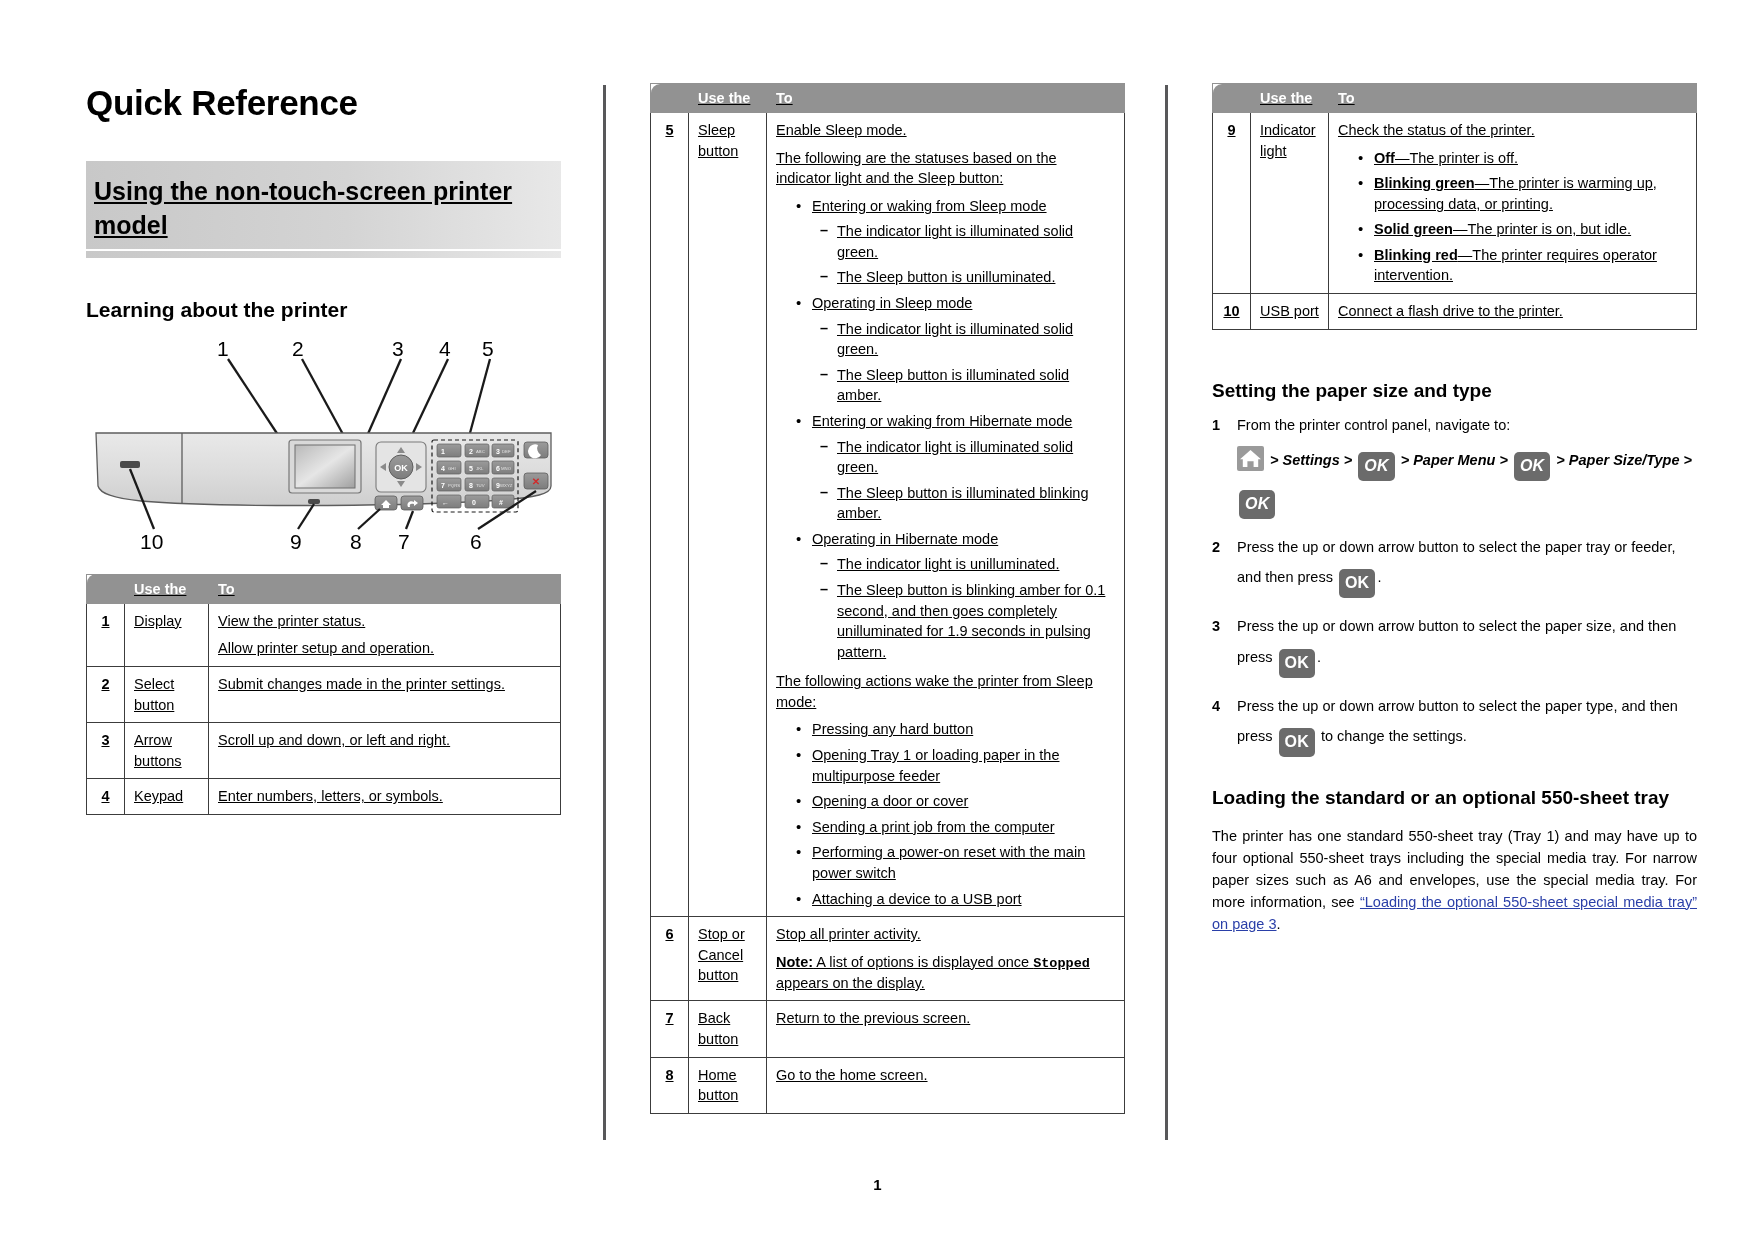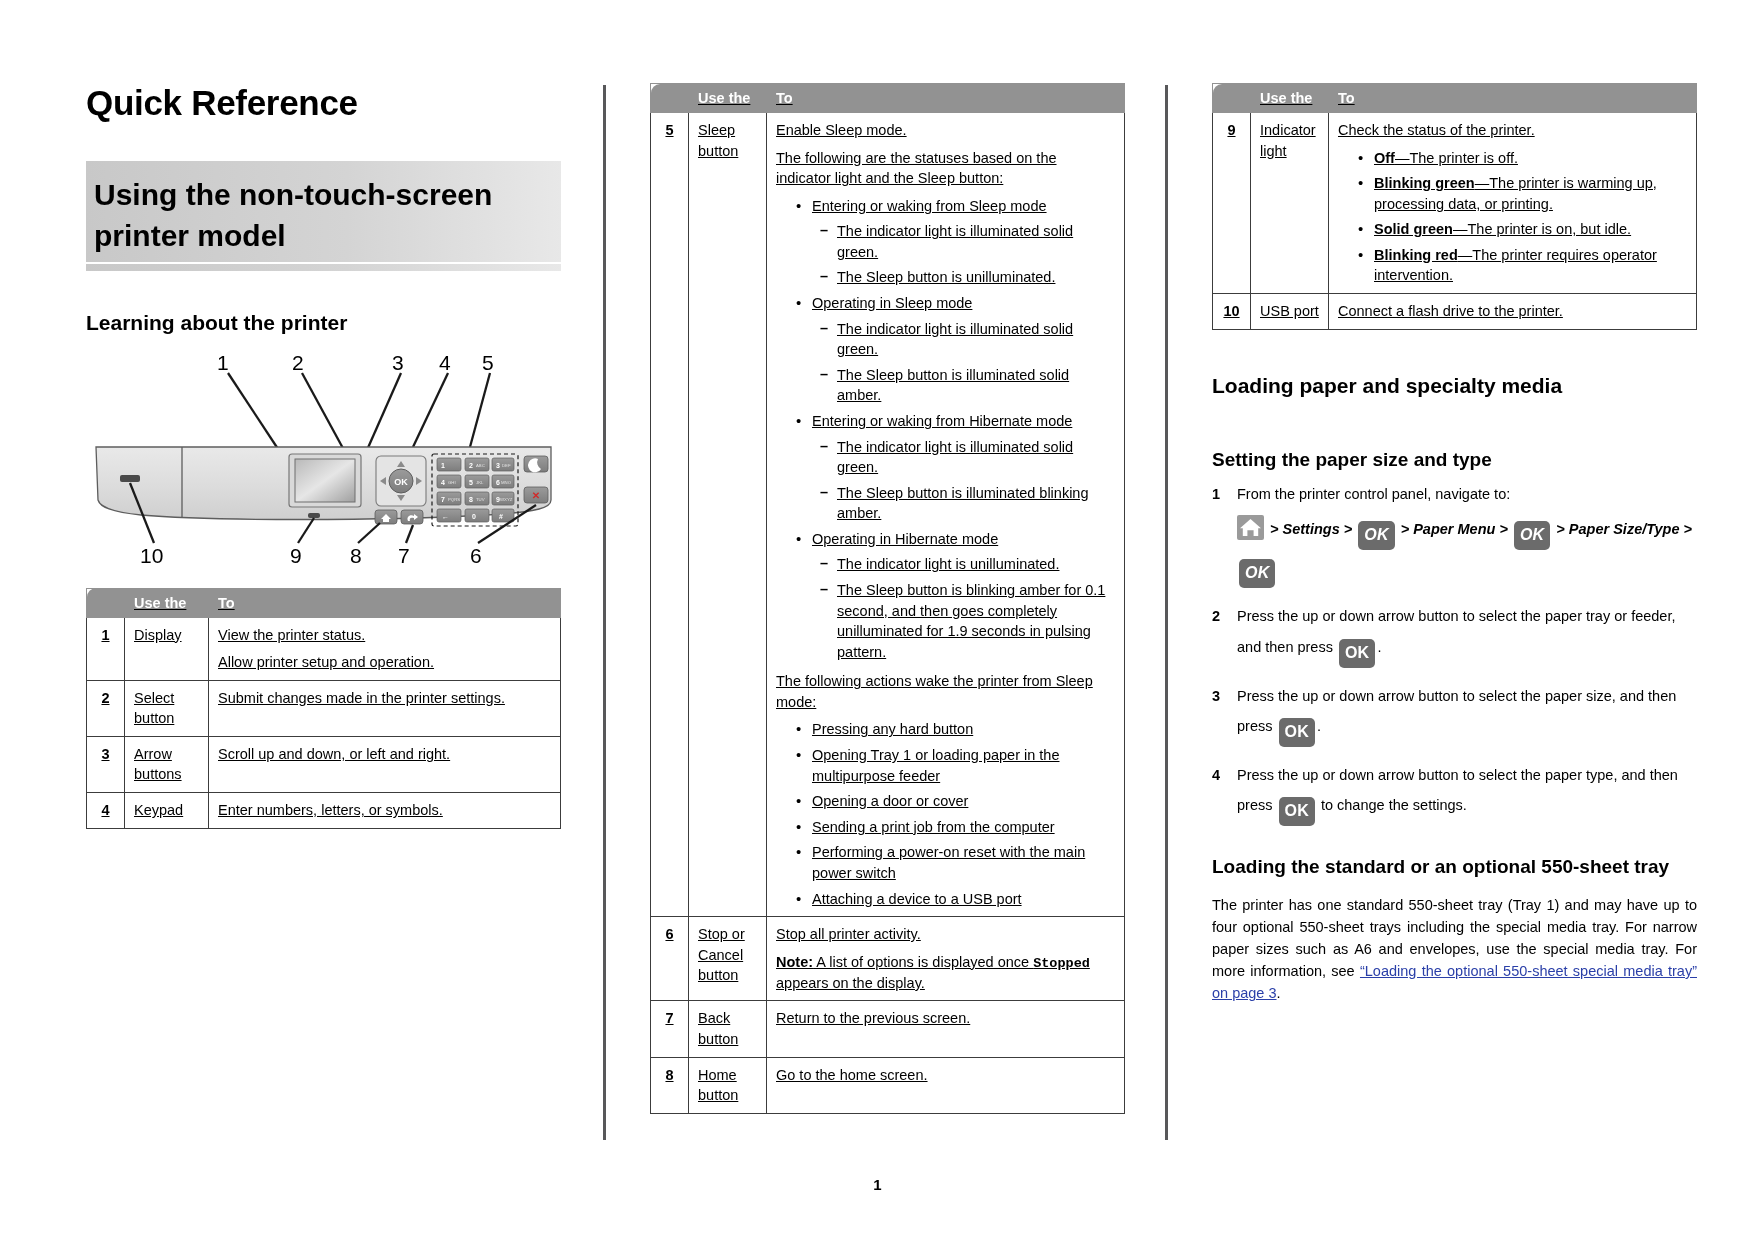--- a/index.html
+++ b/index.html
@@ -26,21 +26,21 @@
     font-size:35px;font-weight:bold;margin:0;
     letter-spacing:-0.3px;line-height:1.1;
   }
   .banner{
     margin-top:38px;
     background:linear-gradient(to right,#c8c8c8 0%,#d4d4d4 55%,#e8e8e8 100%);
     padding:13px 8px 15px 8px;
     position:relative;
   }
   .banner .banner-text{
-    font-size:30px;font-weight:bold;line-height:1.38;
+    font-size:25px;font-weight:bold;line-height:1.38;text-decoration:underline;
   }
   .banner:after{
     content:"";position:absolute;left:0;right:0;bottom:7px;height:2px;background:#ffffff;
   }
   h2.sec{
     font-size:21px;font-weight:bold;margin:38px 0 0 0;line-height:1.3;
   }
   h3.sub{
     font-size:19px;font-weight:bold;margin:32px 0 0 0;line-height:1.34;
   }
@@ -403,21 +403,20 @@
           </td>
         </tr>
         <tr class="lastrow">
           <td class="num">10</td>
           <td class="c-use">USB port</td>
           <td>Connect a flash drive to the printer.</td>
         </tr>
       </tbody>
     </table>
 
-    <h2 class="sec" style="margin-top:42px">Loading paper and specialty media</h2>
 
     <h3 class="sub" style="margin-top:48px">Setting the paper size and type</h3>
 
     <ol class="steps">
       <li>
         <span>From the printer control panel, navigate to:</span>
         <div class="navline" style="margin-top:6px;">
           <span class="homeicon">
             <svg width="27" height="25" viewBox="0 0 27 25">
                 <rect x="0" y="0" width="27" height="25" rx="2" fill="#9a9a9a"></rect>

